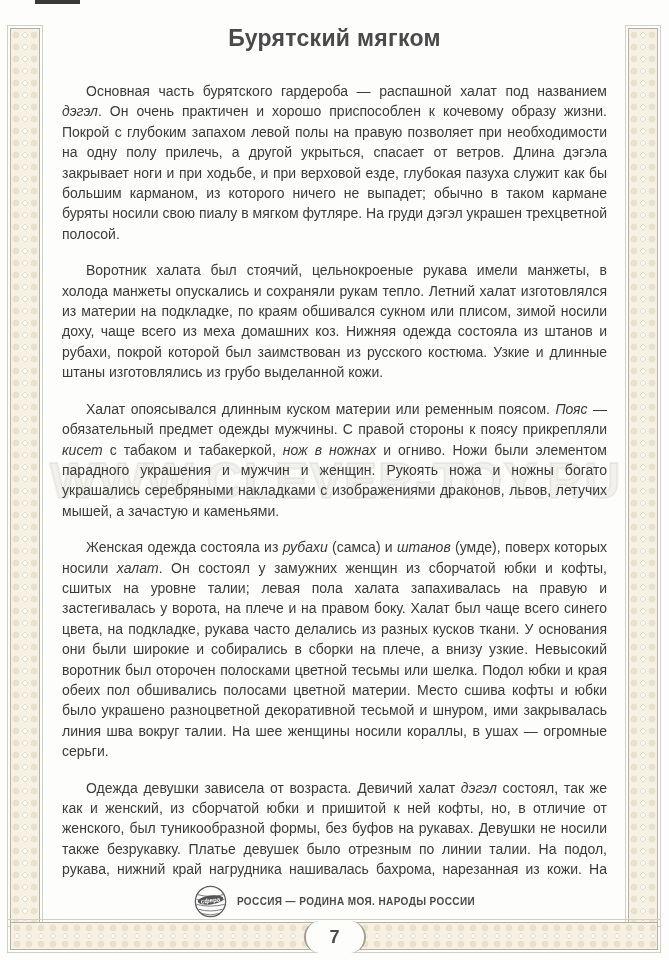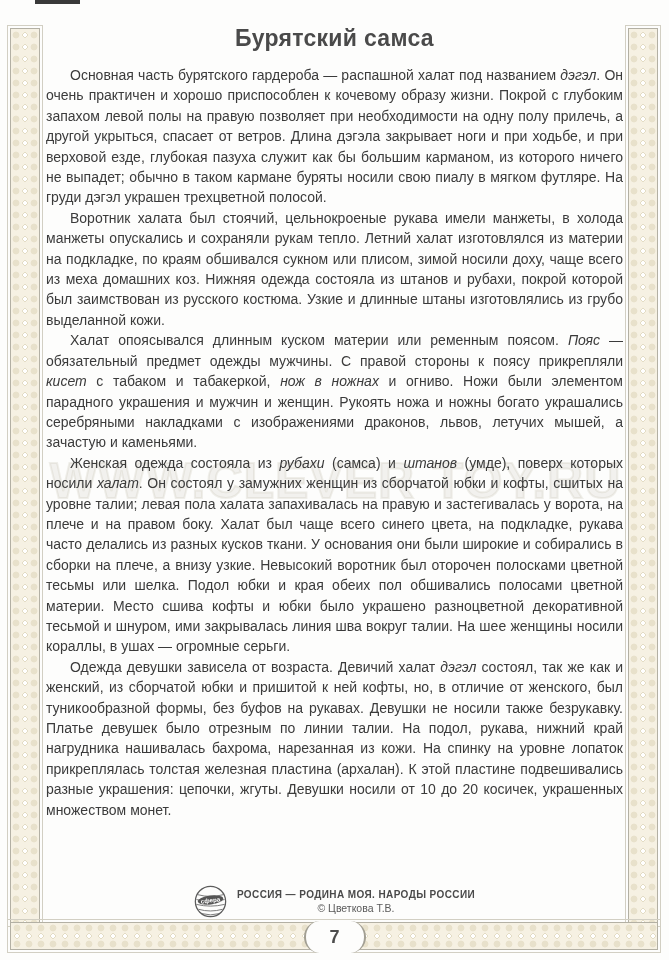--- a/index.html
+++ b/index.html
@@ -54,21 +54,21 @@
     color:#4a4a4a;
     letter-spacing:.3px;
   }
   .article{
     height:812px;overflow:hidden;
     font-size:14px;line-height:20.4px;
     color:#3b3b3b;
     text-align:justify;
   }
   .article p{
-    margin:0;
+    margin:16px;
     text-indent:24px;
   }
   .article em{font-style:italic;}
   
   .watermark{
     position:absolute;top:452px;left:2px;right:0;
     text-align:center;
     font-size:50px;font-weight:bold;letter-spacing:1px;
     white-space:nowrap;
     color:rgba(172,164,143,0.13);
@@ -110,21 +110,21 @@
 
   <div class="scan-mark"></div>
 
   <div class="lace lace-v lace-left"></div>
   <div class="lace lace-v lace-right"></div>
   <div class="lace lace-h"></div>
 
   <div class="watermark">WWW.CLEVER-TOY.RU</div>
 
   <div class="content">
-    <h1 class="doc-title">Бурятский самса</h1>
+    <h1 class="doc-title">Бурятский мягком</h1>
     <div class="article">
         <p><span>Основная часть бурятского гардероба — распашной халат под названием </span><em>дэгэл</em><span>. Он очень практичен и хорошо приспособлен к кочевому образу жизни. Покрой с глубоким запахом левой полы на правую позволяет при необходимости на одну полу прилечь, а другой укрыться, спасает от ветров. Длина дэгэла закрывает ноги и при ходьбе, и при верховой езде, глубокая пазуха служит как бы большим карманом, из которого ничего не выпадет; обычно в таком кармане буряты носили свою пиалу в мягком футляре. На груди дэгэл украшен трехцветной полосой.</span></p>
         <p><span>Воротник халата был стоячий, цельнокроеные рукава имели манжеты, в холода манжеты опускались и сохраняли рукам тепло. Летний халат изготовлялся из материи на подкладке, по краям обшивался сукном или плисом, зимой носили доху, чаще всего из меха домашних коз. Нижняя одежда состояла из штанов и рубахи, покрой которой был заимствован из русского костюма. Узкие и длинные штаны изготовлялись из грубо выделанной кожи.</span></p>
         <p><span>Халат опоясывался длинным куском материи или ременным поясом. </span><em>Пояс</em><span> — обязательный предмет одежды мужчины. С правой стороны к поясу прикрепляли </span><em>кисет</em><span> с табаком и табакеркой, </span><em>нож в ножнах</em><span> и огниво. Ножи были элементом парадного украшения и мужчин и женщин. Рукоять ножа и ножны богато украшались серебряными накладками с изображениями драконов, львов, летучих мышей, а зачастую и каменьями.</span></p>
         <p><span>Женская одежда состояла из </span><em>рубахи</em><span> (самса) и </span><em>штанов</em><span> (умде), поверх которых носили </span><em>халат</em><span>. Он состоял у замужних женщин из сборчатой юбки и кофты, сшитых на уровне талии; левая пола халата запахивалась на правую и застегивалась у ворота, на плече и на правом боку. Халат был чаще всего синего цвета, на подкладке, рукава часто делались из разных кусков ткани. У основания они были широкие и собирались в сборки на плече, а внизу узкие. Невысокий воротник был оторочен полосками цветной тесьмы или шелка. Подол юбки и края обеих пол обшивались полосами цветной материи. Место сшива кофты и юбки было украшено разноцветной декоративной тесьмой и шнуром, ими закрывалась линия шва вокруг талии. На шее женщины носили кораллы, в ушах — огромные серьги.</span></p>
         <p><span>Одежда девушки зависела от возраста. Девичий халат </span><em>дэгэл</em><span> состоял, так же как и женский, из сборчатой юбки и пришитой к ней кофты, но, в отличие от женского, был туникообразной формы, без буфов на рукавах. Девушки не носили также безрукавку. Платье девушек было отрезным по линии талии. На подол, рукава, нижний край нагрудника нашивалась бахрома, нарезанная из кожи. На спинку на уровне лопаток прикреплялась толстая железная пластина (архалан). К этой пластине подвешивались разные украшения: цепочки, жгуты. Девушки носили от 10 до 20 косичек, украшенных множеством монет.</span></p>
       </div>
   </div>
 
   <div class="footer">
@@ -135,21 +135,20 @@
       <path d="M2.5,20 Q17,23.5 31.5,20" fill="none" stroke="#6a6a6a" stroke-width="0.9"></path>
       <path d="M4.5,25 Q17,28.5 29.5,25" fill="none" stroke="#6a6a6a" stroke-width="0.9"></path>
       <path d="M8,29.5 Q17,32 26,29.5" fill="none" stroke="#6a6a6a" stroke-width="0.9"></path>
       <g transform="rotate(-7 17 15.5)">
         <ellipse cx="17" cy="15.5" rx="13.2" ry="4.6" fill="#555555"></ellipse>
         <text x="17" y="18" font-size="6.4" fill="#ffffff" text-anchor="middle" font-family="Liberation Sans, sans-serif" font-weight="bold">сфера</text>
       </g>
     </svg>
     <div class="footer-text">
       <div class="footer-series">РОССИЯ — РОДИНА МОЯ. НАРОДЫ РОССИИ</div>
-      <div class="footer-copy">© Цветкова Т.В.</div>
     </div>
   </div>
 
   <div class="page-num-box">
     <span class="page-num">7</span>
   </div>
 
 </div>
 
 </body></html>

